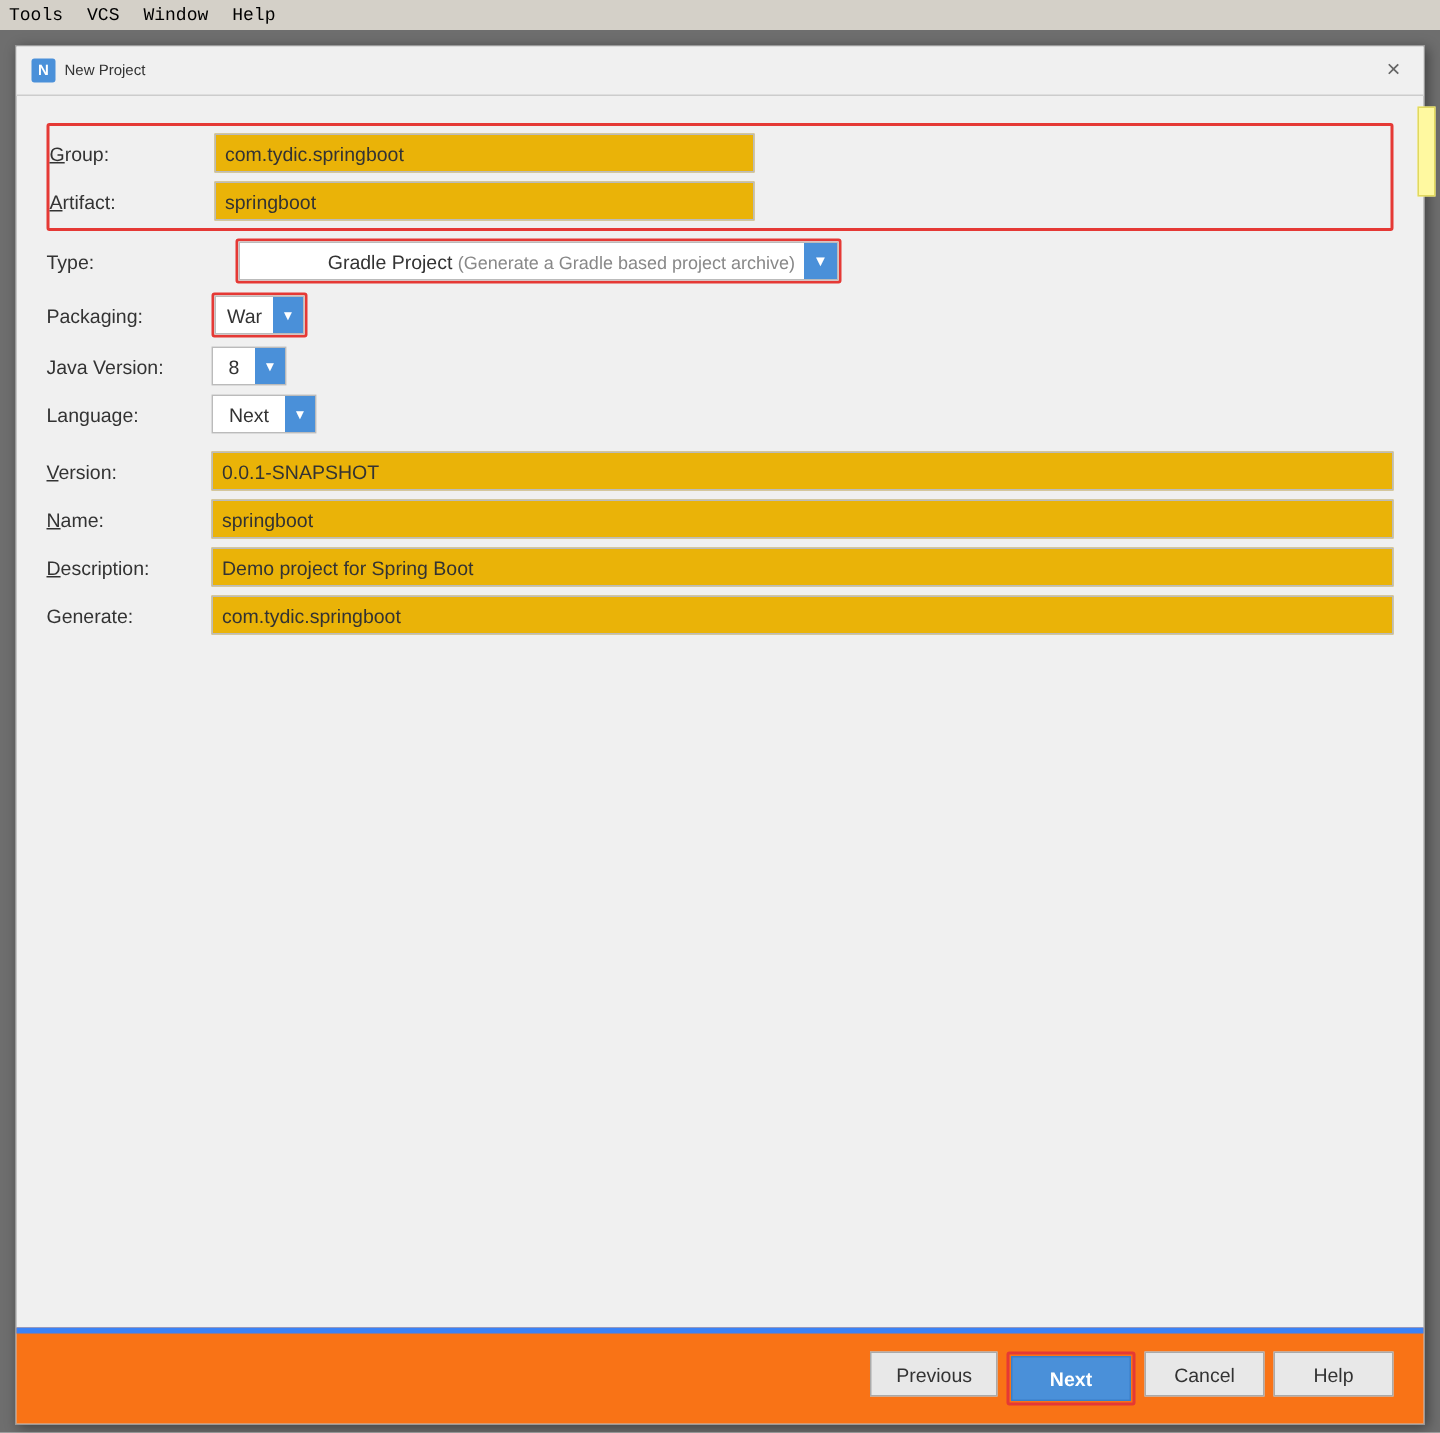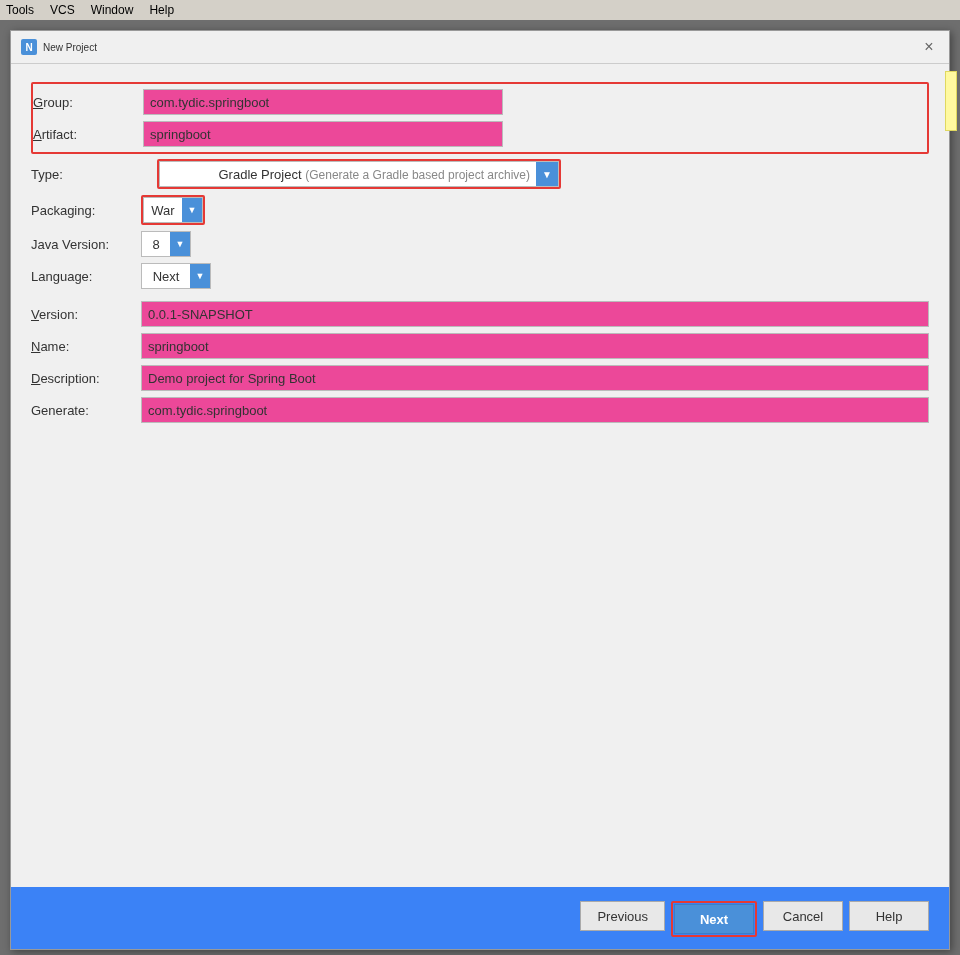--- a/index.html
+++ b/index.html
@@ -96,21 +96,21 @@
       padding: 6px 0;
       color: #333;
       font-size: 13px;
     }
 
     .label u { text-decoration: underline; }
 
     .input-field {
       height: 26px;
       border: 1px solid #bbb;
-      background: #ec4899;
+      background: #eab308;
       padding: 2px 6px;
       font-size: 13px;
       color: #333;
       width: 100%;
       margin: 3px 0;
     }
 
     
     .type-row-wrapper {
       grid-column: 1 / -1;
@@ -224,22 +224,22 @@
       border: 2px solid #e53935;
       border-radius: 2px;
       padding: 0;
     }
 
     .dialog-footer {
       padding: 12px 20px;
       display: flex;
       justify-content: flex-end;
       gap: 6px;
-      border-top: 2px solid #3b82f6;
-      background: #3b82f6;
+      border-top: 4px solid #3b82f6;
+      background: #f97316;
     }
 
     .footer-btn {
       height: 30px;
       min-width: 80px;
       padding: 0 16px;
       font-size: 13px;
       border: 1px solid #aaa;
       background: #e8e8e8;
       cursor: pointer;
@@ -267,20 +267,21 @@
       width: 960px;
       height: 20px;
       background: #d4d0c8;
       display: flex;
       align-items: center;
       padding: 0 6px;
       font-size: 12px;
       color: #000;
       gap: 16px;
       z-index: 10;
+      font-family: Liberation Mono, monospace;
     }
 
     .ide-menubar span { cursor: default; }
 
     .main-wrapper {
       margin-top: 20px;
       width: 960px;
       min-height: 935px;
       background: #6e6e6e;
       display: flex;

